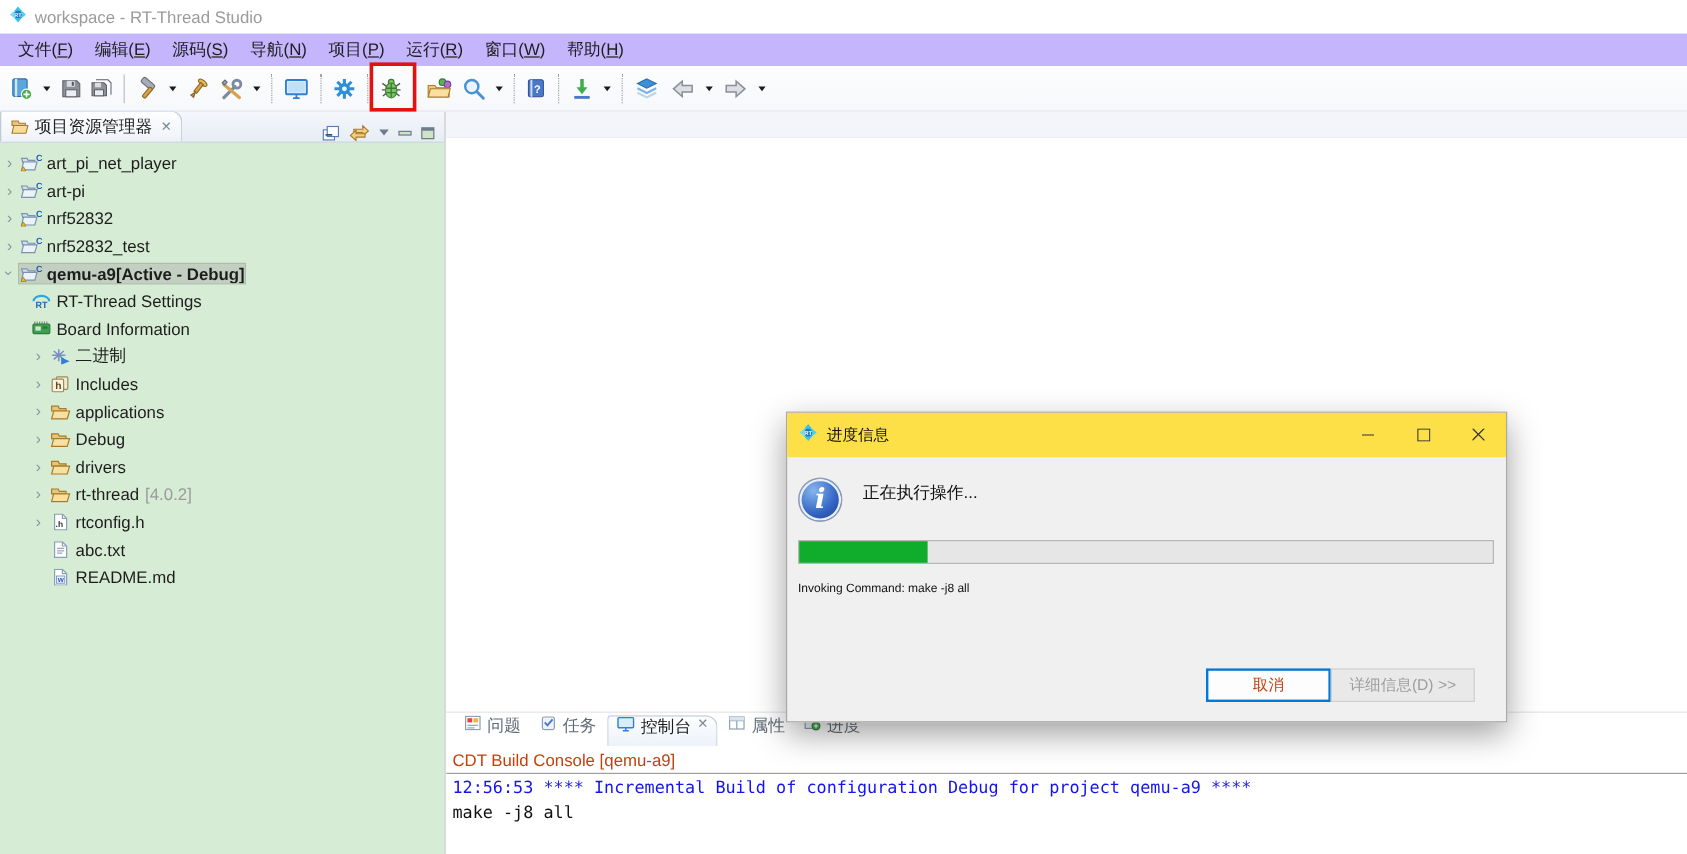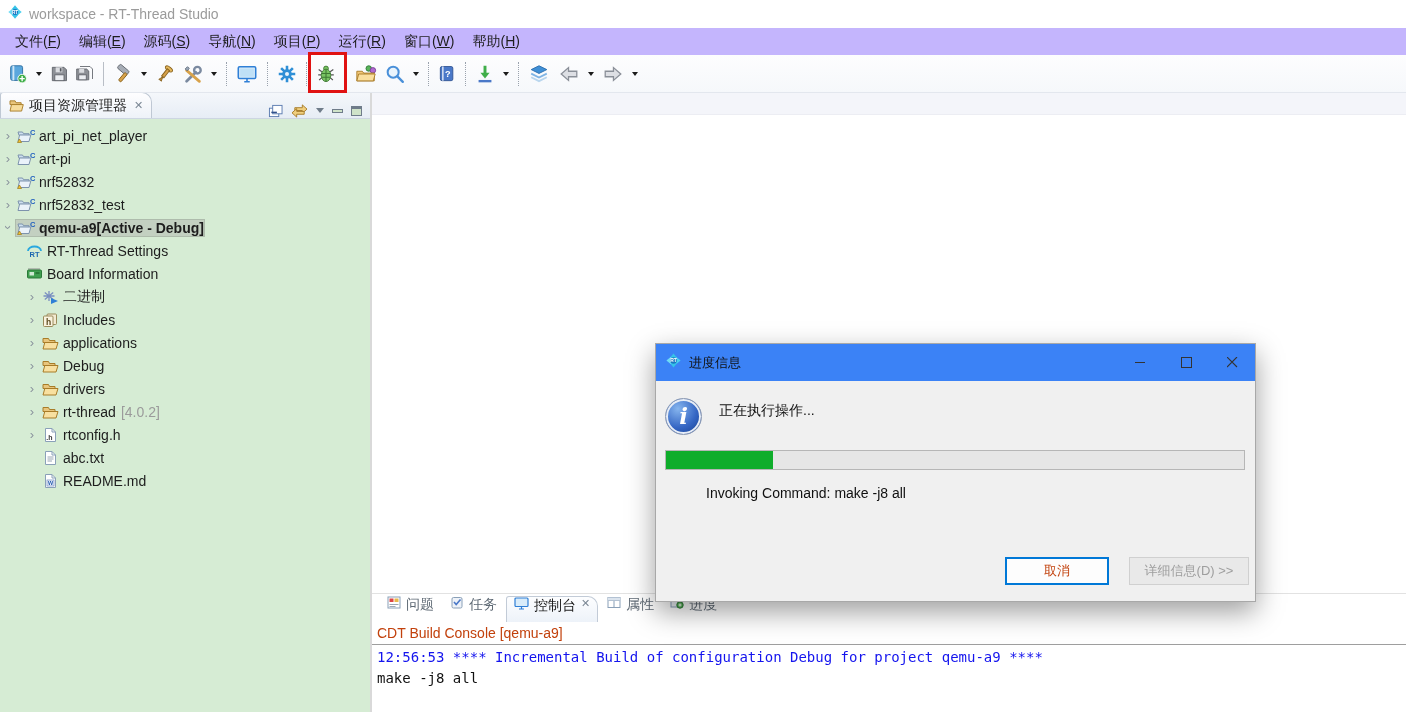--- a/index.html
+++ b/index.html
@@ -68,36 +68,36 @@
     border-radius:3px 10px 0 0; color:#1c1c1c; }
   .ctab .x { color:#7b8794; font-size:11px; }
   .console-title { font-size:14px; color:#c2410c; padding:3px 2px 3px 5px; border-bottom:1px solid #9e9e9e; }
   .console-body { flex:1; padding:2px 5px; font-family:"DejaVu Sans Mono", monospace; font-size:14px; line-height:21px; }
   .cline-info { color:#1414ee; }
   .cline-norm { color:#111; }
 
   
   .dialog { position:absolute; left:655px; top:343px; width:601px; height:259px;
     background:#f0f0f0; border:1px solid #a8a8a8; box-shadow:0 10px 26px rgba(0,0,0,.38); z-index:100; }
-  .dlg-titlebar { height:37px; background:#3b82f6; display:flex; align-items:center; padding-left:9px; }
+  .dlg-titlebar { height:37px; background:#fde047; display:flex; align-items:center; padding-left:9px; }
   .dlg-title { font-size:13px; color:#111; margin-left:7px; flex:1; }
   .dlg-controls { display:flex; height:100%; }
   .dlg-ctrl { width:46px; display:flex; align-items:center; justify-content:center; color:#222; }
   .info-icon { position:absolute; left:9px; top:54px; width:37px; height:37px; border-radius:50%;
     background:radial-gradient(circle at 34% 28%, #86b5ee 0%, #3566c4 55%, #123a8a 100%);
     border:1px solid #8d9bb4; box-shadow:inset 0 0 0 2px #e8edf6;
     display:flex; align-items:center; justify-content:center; }
   .info-icon::after { content:"i"; color:#fff; font:italic bold 23px "DejaVu Serif", serif; margin-top:-2px; }
   .dlg-msg { position:absolute; left:63px; top:58px; font-size:14px; color:#101010; }
   .pbar { position:absolute; left:9px; top:106px; width:580px; height:20px; background:#e6e6e6; border:1px solid #b6b6b6; }
   .pfill { height:100%; background:#0fad2b; }
-  .dlg-cmd { position:absolute; left:9px; top:141px; font-size:14px; color:#101010;margin-left:41px; }
+  .dlg-cmd { position:absolute; left:9px; top:141px; font-size:10px; color:#101010; }
   .btn { position:absolute; height:28px; font-size:13px; display:flex; align-items:center; justify-content:center; }
   .btn-cancel { left:349px; top:213px; width:104px; background:#fdfdfd; border:2px solid #0078d7; color:#c2410c; }
-  .btn-details { left:473px; top:213px; width:120px; background:#e9e9e9; border:1px solid #d0d0d0; color:#9e9e9e; }
+  .btn-details { left:453px; top:213px; width:120px; background:#e9e9e9; border:1px solid #d0d0d0; color:#9e9e9e; }
 </style>
 </head>
 <body>
 
 <div class="titlebar">
   <span>
     <svg width="16" height="16" viewBox="0 0 24 24">
         <path d="M12 2l5 6-5 4-5-4z" fill="#35c3e8"></path>
         <path d="M22 12l-6 5-4-5 4-5z" fill="#49d0ef"></path>
         <path d="M12 22l-5-6 5-4 5 4z" fill="#35c3e8"></path>

